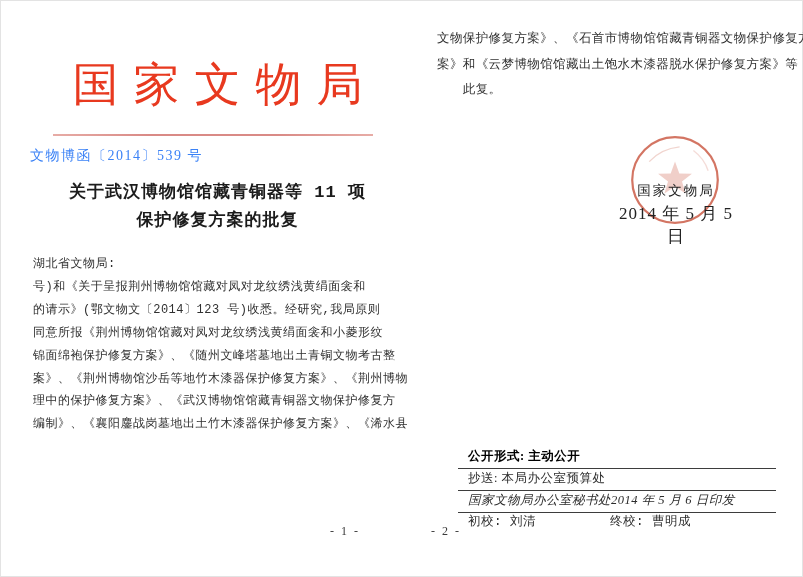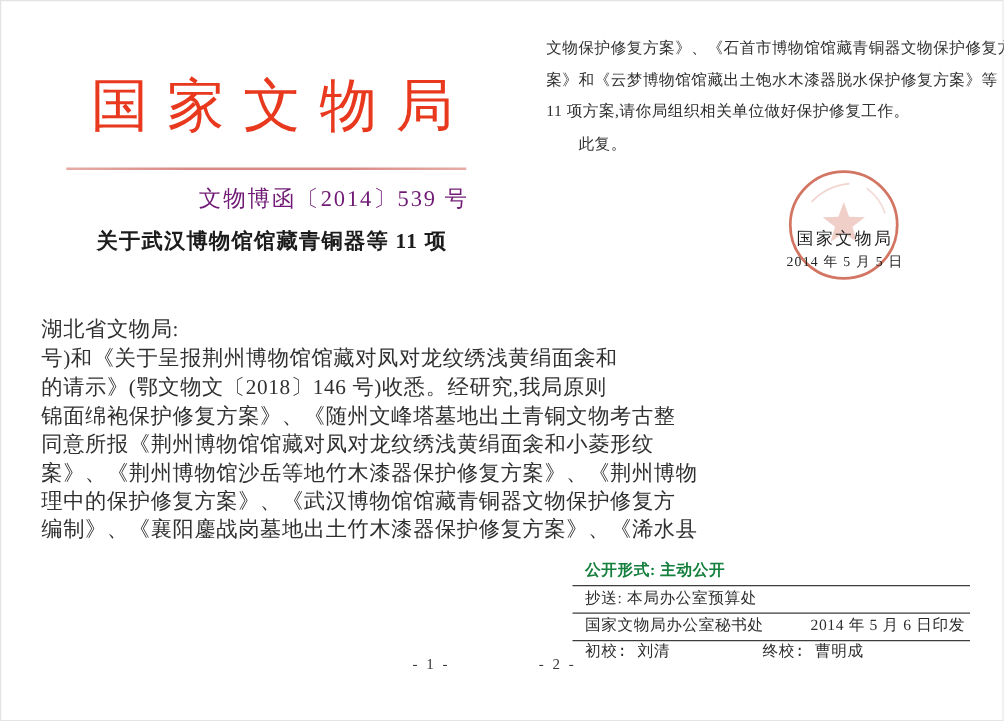--- a/index.html
+++ b/index.html
@@ -20,95 +20,96 @@
   .agency-title{
     position:absolute;left:30px;top:56px;width:360px;text-align:center;
     font-size:46px;line-height:1.25;color:var(--header-red);
     letter-spacing:15px;padding-left:15px;white-space:nowrap;font-weight:500;
   }
   .red-rule{
     position:absolute;left:53px;top:134px;width:320px;height:2px;
     background:linear-gradient(90deg,#e7aca6,var(--rule-red) 30%,var(--rule-red) 70%,#e7aca6);
   }
   .doc-number{
-    position:absolute;left:30px;top:147px;width:345px;text-align:right;
-    font-size:18px;letter-spacing:1.5px;color:#701a75;
+    position:absolute;left:30px;top:147px;width:345px;text-align:left;
+    font-size:14px;letter-spacing:1.5px;color:#3b82f6;
   }
   .doc-title{
     position:absolute;left:30px;top:179px;width:375px;text-align:center;
-    font-size:17px;font-weight:bold;line-height:28px;color:#1c1c1c;letter-spacing:1px;
+    font-size:17px;font-weight:bold;line-height:28px;color:#1c1c1c;letter-spacing:1px;font-family:Liberation Mono, monospace;
   }
   .p1-body{
     position:absolute;left:33px;top:253px;width:374px;
-    font-size:17px;line-height:22.9px;letter-spacing:0.5px;color:#303030;
+    font-size:12px;line-height:22.9px;letter-spacing:0.5px;color:#303030;
     white-space:nowrap;
+    font-family:Liberation Mono, monospace;
   }
   .page-number{
     position:absolute;font-size:12px;letter-spacing:2px;color:#3a3a3a;
   }
   .page-number.p1{left:320px;top:524px;width:50px;text-align:center;}
   .page-number.p2{left:431px;top:524px;width:50px;text-align:left;}
 
   
   .p2-body{
     position:absolute;left:437px;top:26px;width:346px;
     font-size:12.5px;line-height:25.5px;letter-spacing:0.4px;color:#303030;
     white-space:nowrap;
   }
   .seal{position:absolute;left:627px;top:134px;width:96px;height:92px;z-index:0;}
   .sign-name{
     position:absolute;left:628px;top:182px;width:96px;text-align:center;z-index:1;
     font-size:13.5px;letter-spacing:2px;color:#222;
   }
   .sign-date{
     position:absolute;left:616px;top:202px;width:120px;text-align:center;z-index:1;
-    font-size:11px;letter-spacing:1px;color:#222;
+    font-size:17px;letter-spacing:1px;color:#222;
   }
   .p2-footer{
     position:absolute;left:458px;top:447px;width:318px;
     font-size:12.5px;color:#2c2c2c;letter-spacing:0.5px;
   }
   .f-row{border-bottom:1px solid #3d3d3d;padding:2px 4px 4px 10px;line-height:15px;}
-  .f-row.bold{font-weight:bold;color:#15803d;}
-  .f-row.split{display:flex;justify-content:space-between;}
+  .f-row.bold{font-weight:bold;color:#000000;}
+  .f-row.split{display:flex;justify-content:flex-start;font-style:italic;}
   .f-row.last{border-bottom:none;font-family:Liberation Mono, monospace;}
   .f-gap{display:inline-block;width:58px;}
 </style>
 </head>
 <body>
 
 <div class="scan-frame"></div>
 
 <div class="agency-title">国家文物局</div>
 <div class="red-rule"></div>
 <div class="doc-number">文物博函〔2014〕539 号</div>
 
 <div class="doc-title">
   <div>关于武汉博物馆馆藏青铜器等 11 项</div>
+  <div>保护修复方案的批复</div>
 </div>
 
 <div class="p1-body">
   <div>湖北省文物局:</div>
   <div>
       <div>号)和《关于呈报荆州博物馆馆藏对凤对龙纹绣浅黄绢面衾和</div>
-      <div>的请示》(鄂文物文〔2018〕146 号)收悉。经研究,我局原则</div>
+      <div>的请示》(鄂文物文〔2014〕123 号)收悉。经研究,我局原则</div>
+      <div>同意所报《荆州博物馆馆藏对凤对龙纹绣浅黄绢面衾和小菱形纹</div>
       <div>锦面绵袍保护修复方案》、《随州文峰塔墓地出土青铜文物考古整</div>
-      <div>同意所报《荆州博物馆馆藏对凤对龙纹绣浅黄绢面衾和小菱形纹</div>
       <div>案》、《荆州博物馆沙岳等地竹木漆器保护修复方案》、《荆州博物</div>
       <div>理中的保护修复方案》、《武汉博物馆馆藏青铜器文物保护修复方</div>
       <div>编制》、《襄阳鏖战岗墓地出土竹木漆器保护修复方案》、《浠水县</div>
     </div>
 </div>
 
 <div class="page-number p1">- 1 -</div>
 
 <div class="p2-body">
     <div>文物保护修复方案》、《石首市博物馆馆藏青铜器文物保护修复方</div>
     <div>案》和《云梦博物馆馆藏出土饱水木漆器脱水保护修复方案》等</div>
-    <div>11 项方案,请你局组织相关单位做好保护修复工作。</div>
     <div>　　此复。</div>
   </div>
 
 <svg class="seal" viewBox="0 0 100 100">
   <circle cx="50" cy="50" r="46.5" fill="none" stroke="#c8523c" stroke-width="2.4" opacity="0.8"></circle>
   <polygon opacity="0.28" fill="#c8523c" points="50,30 54.7,42.9 68.4,43.2 57.6,51.6 61.5,64.8 50,57 38.5,64.8 42.4,51.6 31.6,43.2 45.3,42.9"></polygon>
   <path d="M22 30 Q35 16 55 14" fill="none" stroke="#c8523c" stroke-width="1.5" opacity="0.25"></path>
   <path d="M70 18 Q82 27 86 40" fill="none" stroke="#c8523c" stroke-width="1.5" opacity="0.2"></path>
 </svg>
 <div class="sign-name">国家文物局</div>

